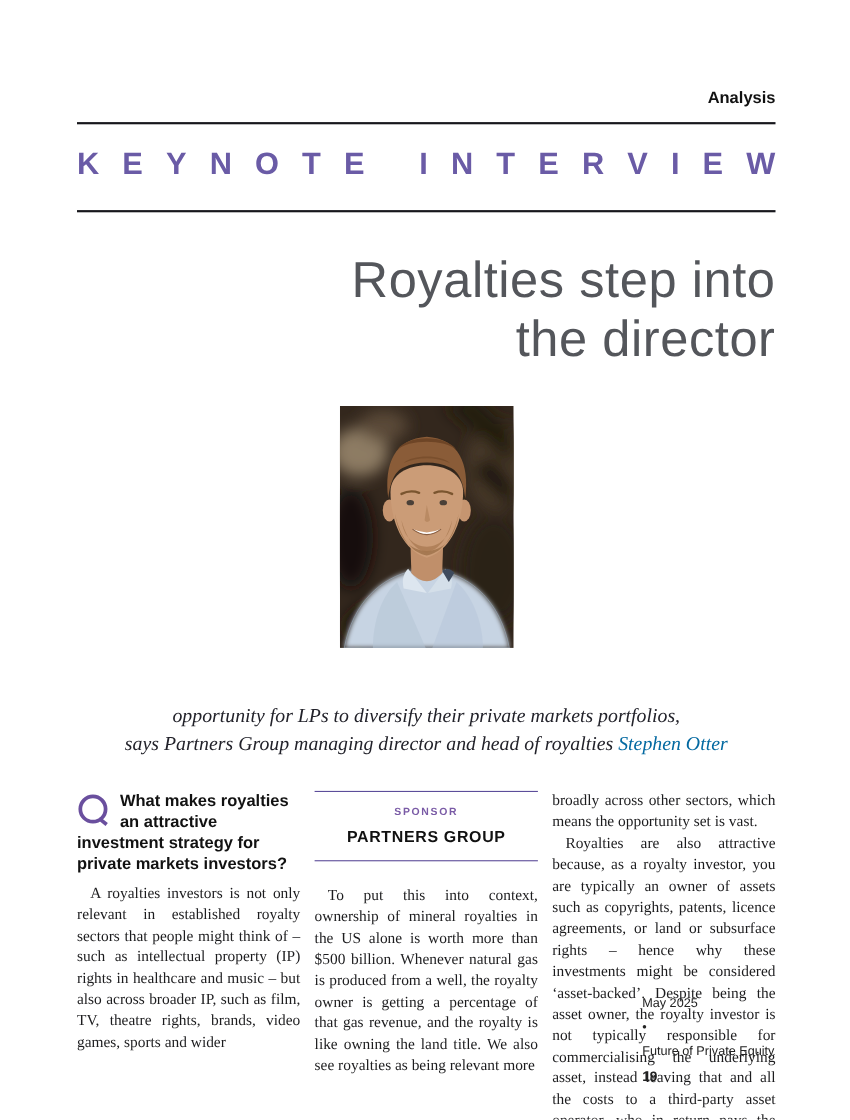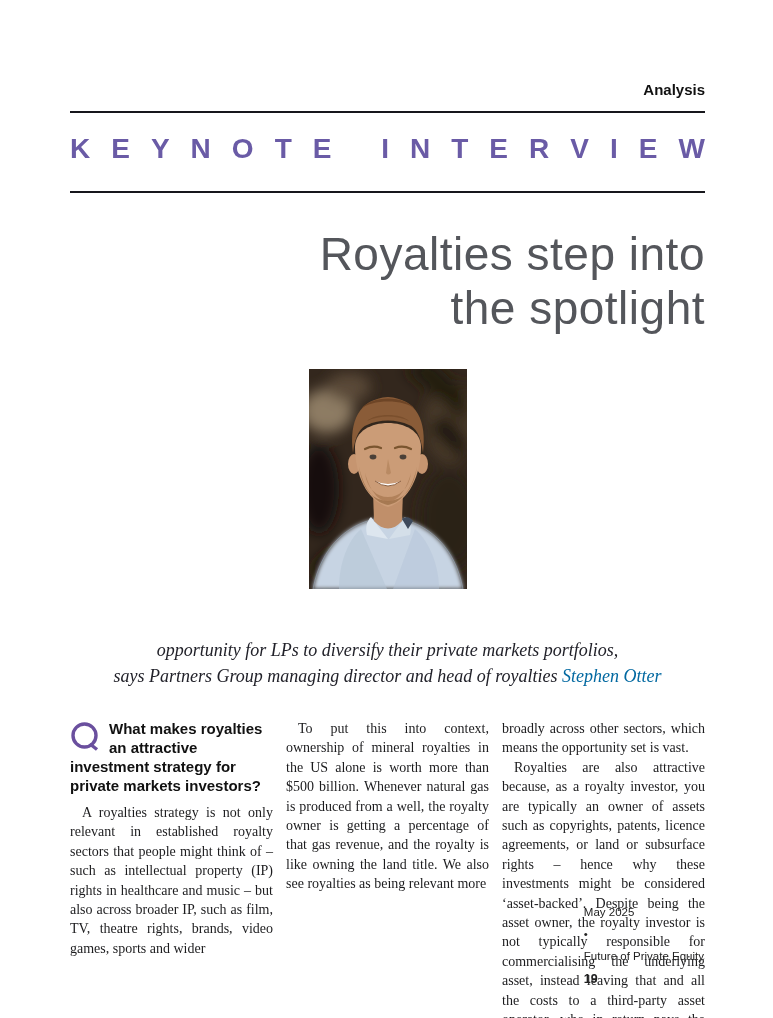--- a/index.html
+++ b/index.html
@@ -96,21 +96,21 @@
       <span>E</span>
       <span>R</span>
       <span>V</span>
       <span>I</span>
       <span>E</span>
       <span>W</span>
     </div>
 
   <div class="rule rule-under-kicker"></div>
 
-  <h1 class="article-title"><span>Royalties step into</span><br><span>the spotlight</span></h1>
+  <h1 class="article-title"><span>Royalties step into</span><br><span>the director</span></h1>
 
   <div class="portrait-wrap">
 
     <svg class="portrait" viewBox="0 0 158 220" aria-hidden="true">
       <defs>
         <filter id="bgblur" x="-30%" y="-30%" width="160%" height="160%">
             <feGaussianBlur stdDeviation="7"></feGaussianBlur>
           </filter>
         <filter id="softblur" x="-40%" y="-40%" width="180%" height="180%">
             <feGaussianBlur stdDeviation="2.2"></feGaussianBlur>
@@ -179,24 +179,28 @@
   <div class="body-cols">
 
     <div class="col">
       <div class="question">
         <svg class="q-icon" viewBox="0 0 31 32" aria-hidden="true">
           <circle cx="14.5" cy="14.5" r="11.5" fill="none" stroke="#6a4f9e" stroke-width="3.4"></circle>
           <path d="M20,23 L27,28.5" stroke="#6a4f9e" stroke-width="3.4" stroke-linecap="butt"></path>
         </svg>
         <span>What makes royalties an attractive investment strategy for private markets investors?</span>
       </div>
-      <p class="indent">A royalties strategy is not only relevant in established royalty sectors that people might think of – such as intellectual property (IP) rights in healthcare and music – but also across broader IP, such as film, TV, theatre rights, brands, video games, sports and wider</p>
+      <p class="indent">A royalties investors is not only relevant in established royalty sectors that people might think of – such as intellectual property (IP) rights in healthcare and music – but also across broader IP, such as film, TV, theatre rights, brands, video games, sports and wider</p>
     </div>
 
     <div class="col">
+      <div class="sponsor-box">
+        <div class="sponsor-label">SPONSOR</div>
+        <div class="sponsor-name">PARTNERS GROUP</div>
+      </div>
       <p class="indent">To put this into context, ownership of mineral royalties in the US alone is worth more than $500 billion. Whenever natural gas is produced from a well, the royalty owner is getting a percentage of that gas revenue, and the royalty is like owning the land title. We also see royalties as being relevant more</p>
     </div>
 
     <div class="col">
       <p>broadly across other sectors, which means the opportunity set is vast.</p>
       <p class="indent">Royalties are also attractive because, as a royalty investor, you are typically an owner of assets such as copyrights, patents, licence agreements, or land or subsurface rights – hence why these investments might be considered ‘asset-backed’. Despite being the asset owner, the royalty investor is not typically responsible for commercialising the underlying asset, instead leaving that and all the costs to a third-party asset operator, who in return pays the royalty investor a percentage of the asset revenue as and when it is generated.</p>
     </div>
 
   </div>
 

